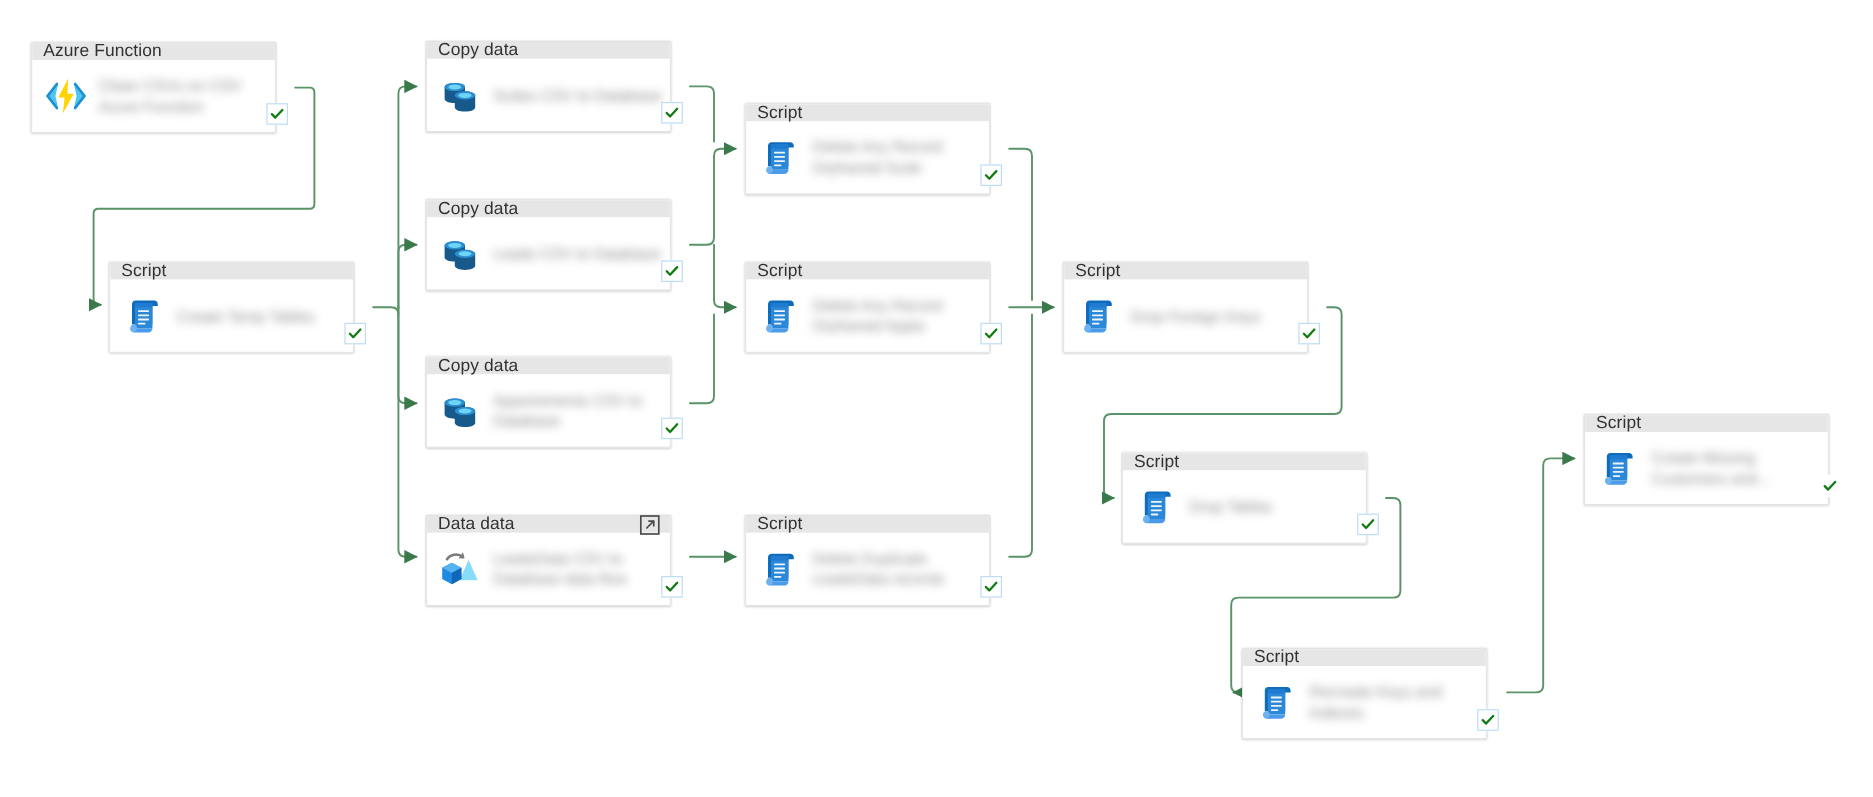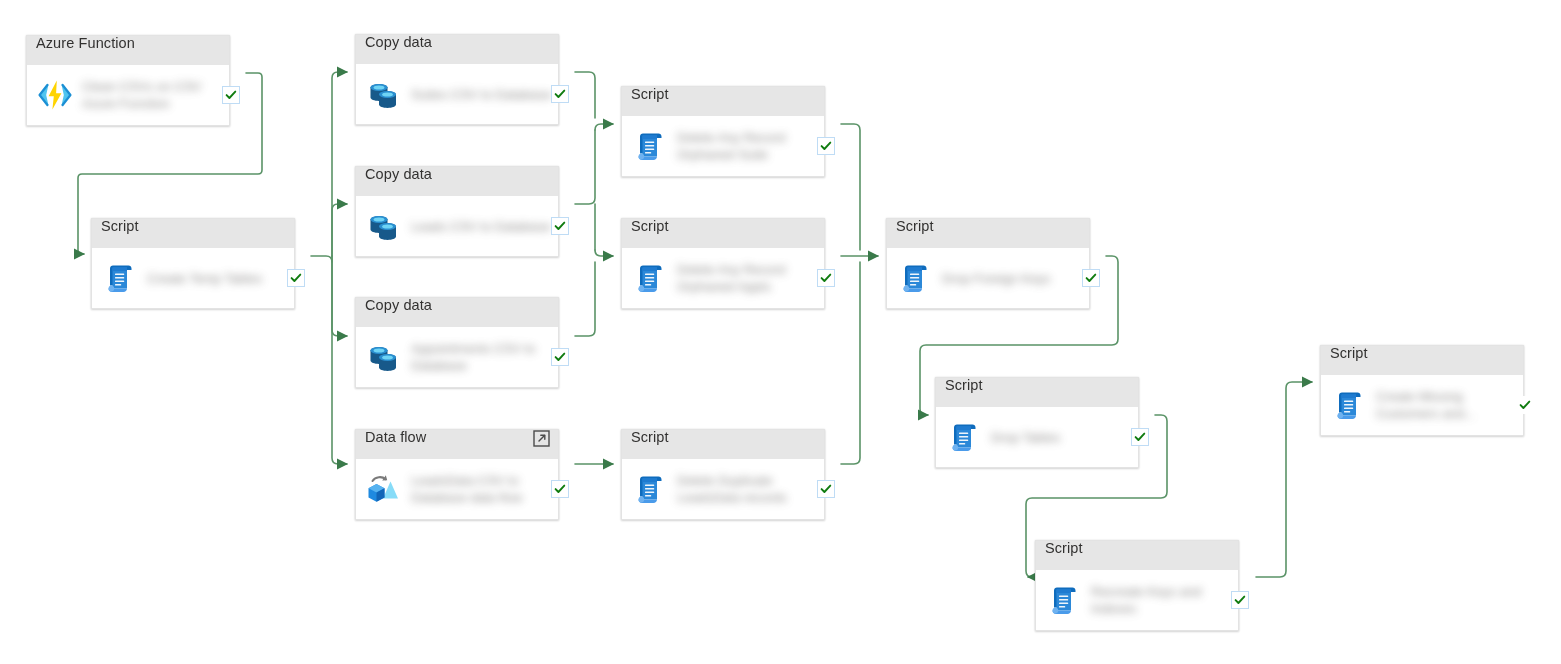--- a/index.html
+++ b/index.html
@@ -29,23 +29,24 @@
   }
   .node {
     position: absolute;
     width: 204px;
     background: #ffffff;
     border: 1px solid #e3e3e3;
     box-shadow: 0 1px 2px rgba(0,0,0,0.14), 0 0 2px rgba(0,0,0,0.10);
     box-sizing: border-box;
   }
   .node-header {
-    height: 29px;
+    height: 14px;
     background: #e6e6e6;
     display: flex;
+    align-items: center;
     padding: 0 8px 0 9px;
     box-sizing: border-box;
   }
   .node-type {
     font-size: 14.5px;
     color: #323130;
     letter-spacing: 0.1px;
     white-space: nowrap;
     line-height: 1;
   }
@@ -279,21 +280,21 @@
           <div class="node-name">Appointments CSV to Database</div>
         </div>
         <div class="handle-success" style="left: 195px; top: 50px;">
           <svg width="12" height="12" viewBox="0 0 12 12" xmlns="http://www.w3.org/2000/svg">
     <path d="M1.6 6.1 L4.4 9 L10.3 2.6" fill="none" stroke="#107c10" stroke-width="1.9" stroke-linecap="round" stroke-linejoin="round"></path>
   </svg>
         </div>
       </div>
       <div class="node" style="left: 355px; top: 429px;">
         <div class="node-header">
-          <span class="node-type">Data flow</span>
+          <span class="node-type">Data data</span>
           <span class="node-header-spacer"></span>
           <span style="display: flex;">
             <svg class="ext-link-icon" viewBox="0 0 17 17" xmlns="http://www.w3.org/2000/svg">
     <rect x="1" y="1" width="15" height="15" fill="none" stroke="#4b4b4b" stroke-width="1.4"></rect>
     <path d="M6 11 L11.5 5.5" stroke="#4b4b4b" stroke-width="1.4" stroke-linecap="round"></path>
     <path d="M7.8 5.2 L11.8 5.2 L11.8 9.2" fill="none" stroke="#4b4b4b" stroke-width="1.4" stroke-linecap="round" stroke-linejoin="round"></path>
   </svg>
           </span>
         </div>
         <div class="node-body">

